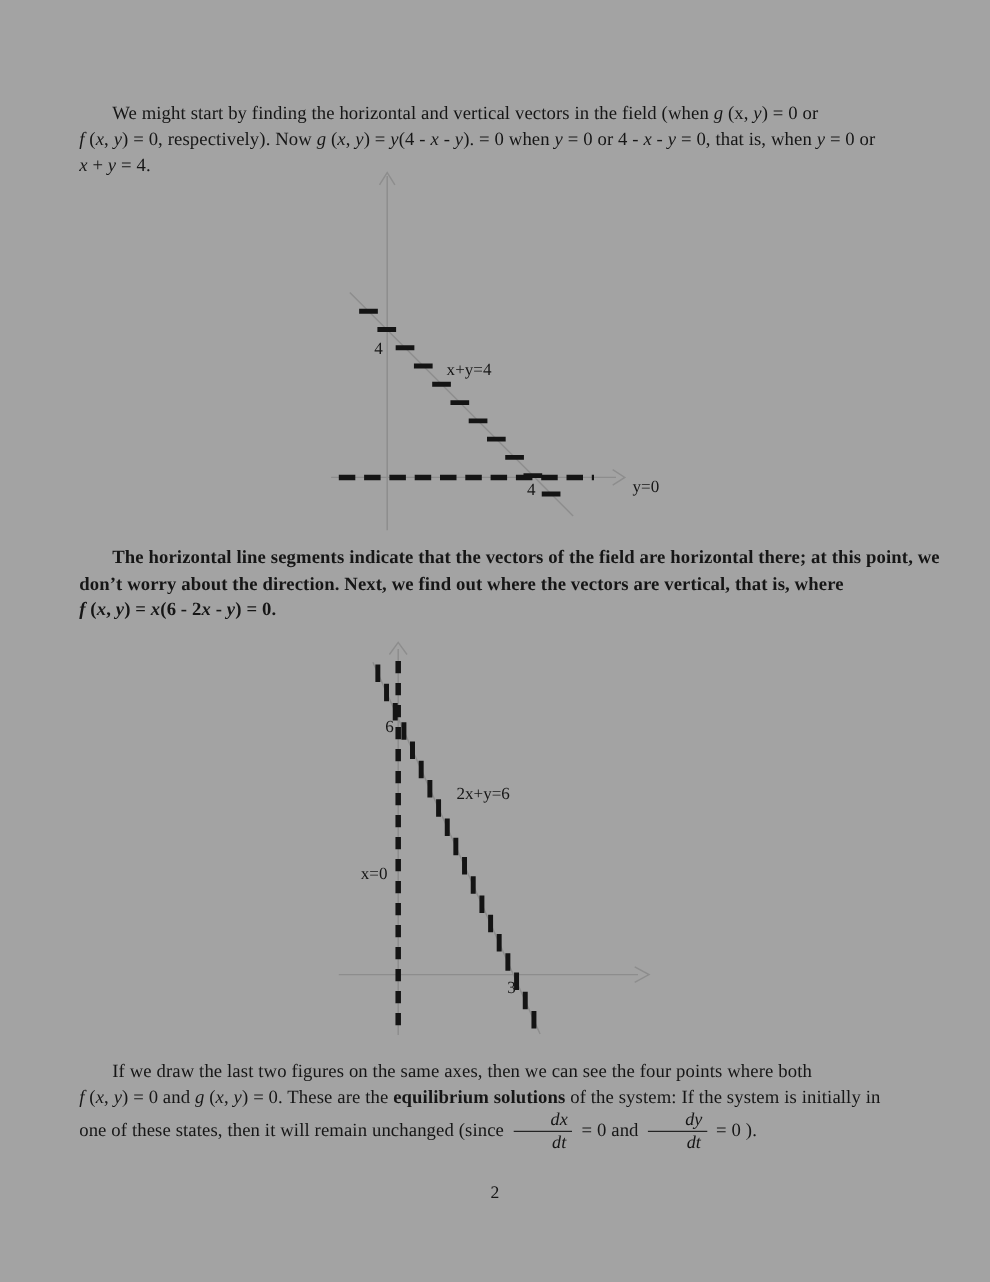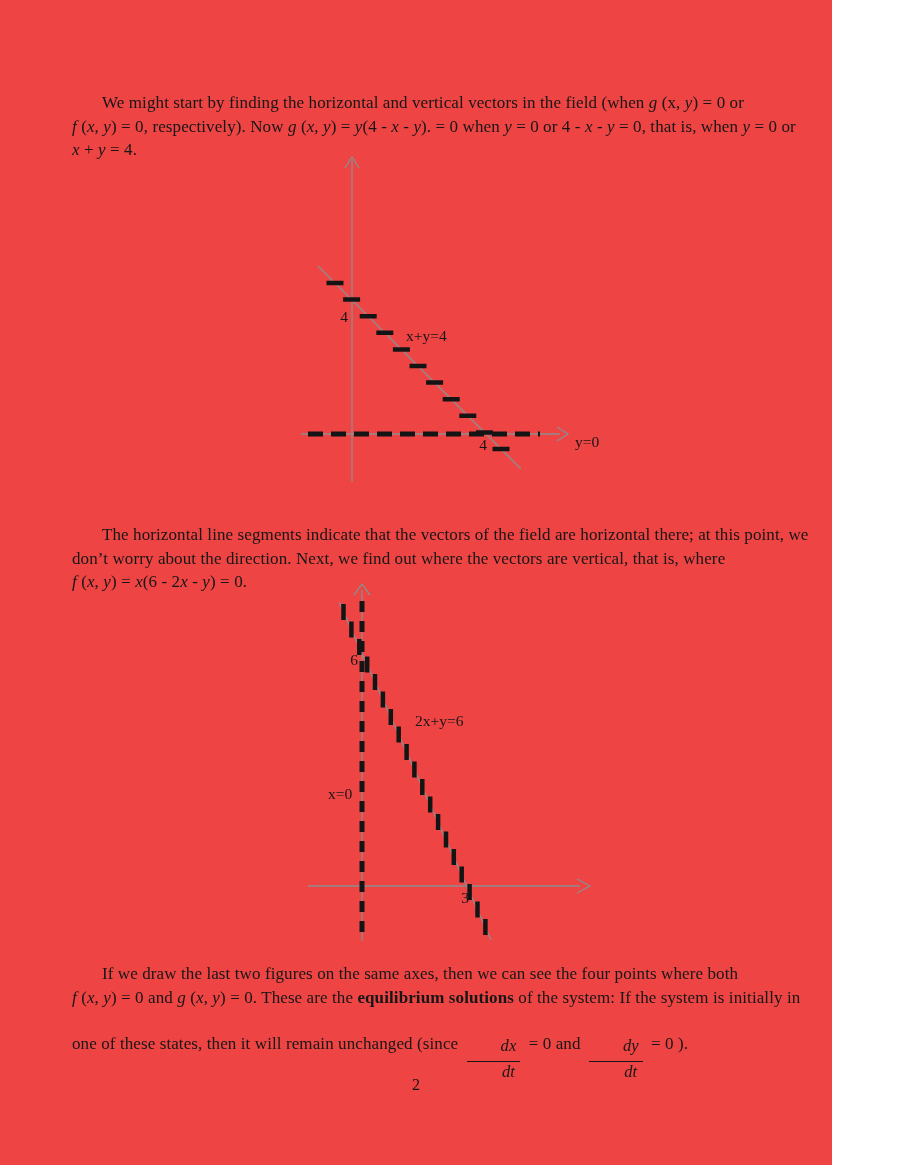--- a/index.html
+++ b/index.html
@@ -1,45 +1,45 @@
 <!DOCTYPE html>
 <html><head>
 <meta charset="utf-8">
 <style>
   html,body{margin:0;padding:0;background:#ffffff;}
   .page{
     position:relative;
-    width:832px;height:1165px;
-    background:#ef4444;
+    width:900px;height:1165px;
+    background:#a3a3a3;
     font-family:"Liberation Serif", serif;
     color:#161616;
     overflow:hidden;
   }
   .para{
     position:absolute;
     left:72px;
     width:806px;
     font-size:17px;
     line-height:23.5px;
     text-indent:30px;
     letter-spacing:0.1px;
   }
   #p1{top:74px;}
-  #p2{top:506px;}
+  #p2{top:478px;font-weight:bold;}
   #p3{top:945px;}
   .frac{
     display:inline-block;
     text-align:center;
     vertical-align:middle;
     font-style:italic;
     line-height:1.1;
     margin:0 4px;
     font-size:16.5px;
   }
-  .frac .num{display:block;border-bottom:1.4px solid #161616;padding:0 4px 6px;margin-top:28px;}
+  .frac .num{display:block;border-bottom:1.4px solid #161616;padding:0 4px 1px;}
   .frac .den{display:block;padding-top:1px;}
   .fig{position:absolute;}
   #fig1{left:295px;top:148px;}
   #fig2{left:300px;top:578px;}
   .gray{stroke:#8d8d8d;stroke-width:1.3;fill:none;}
   .blk{stroke:#141414;fill:none;}
   svg text{font-family:"Liberation Serif", serif;font-size:15.5px;fill:#161616;}
   .pageno{
     position:absolute;
     top:1076px;left:0;width:100%;

